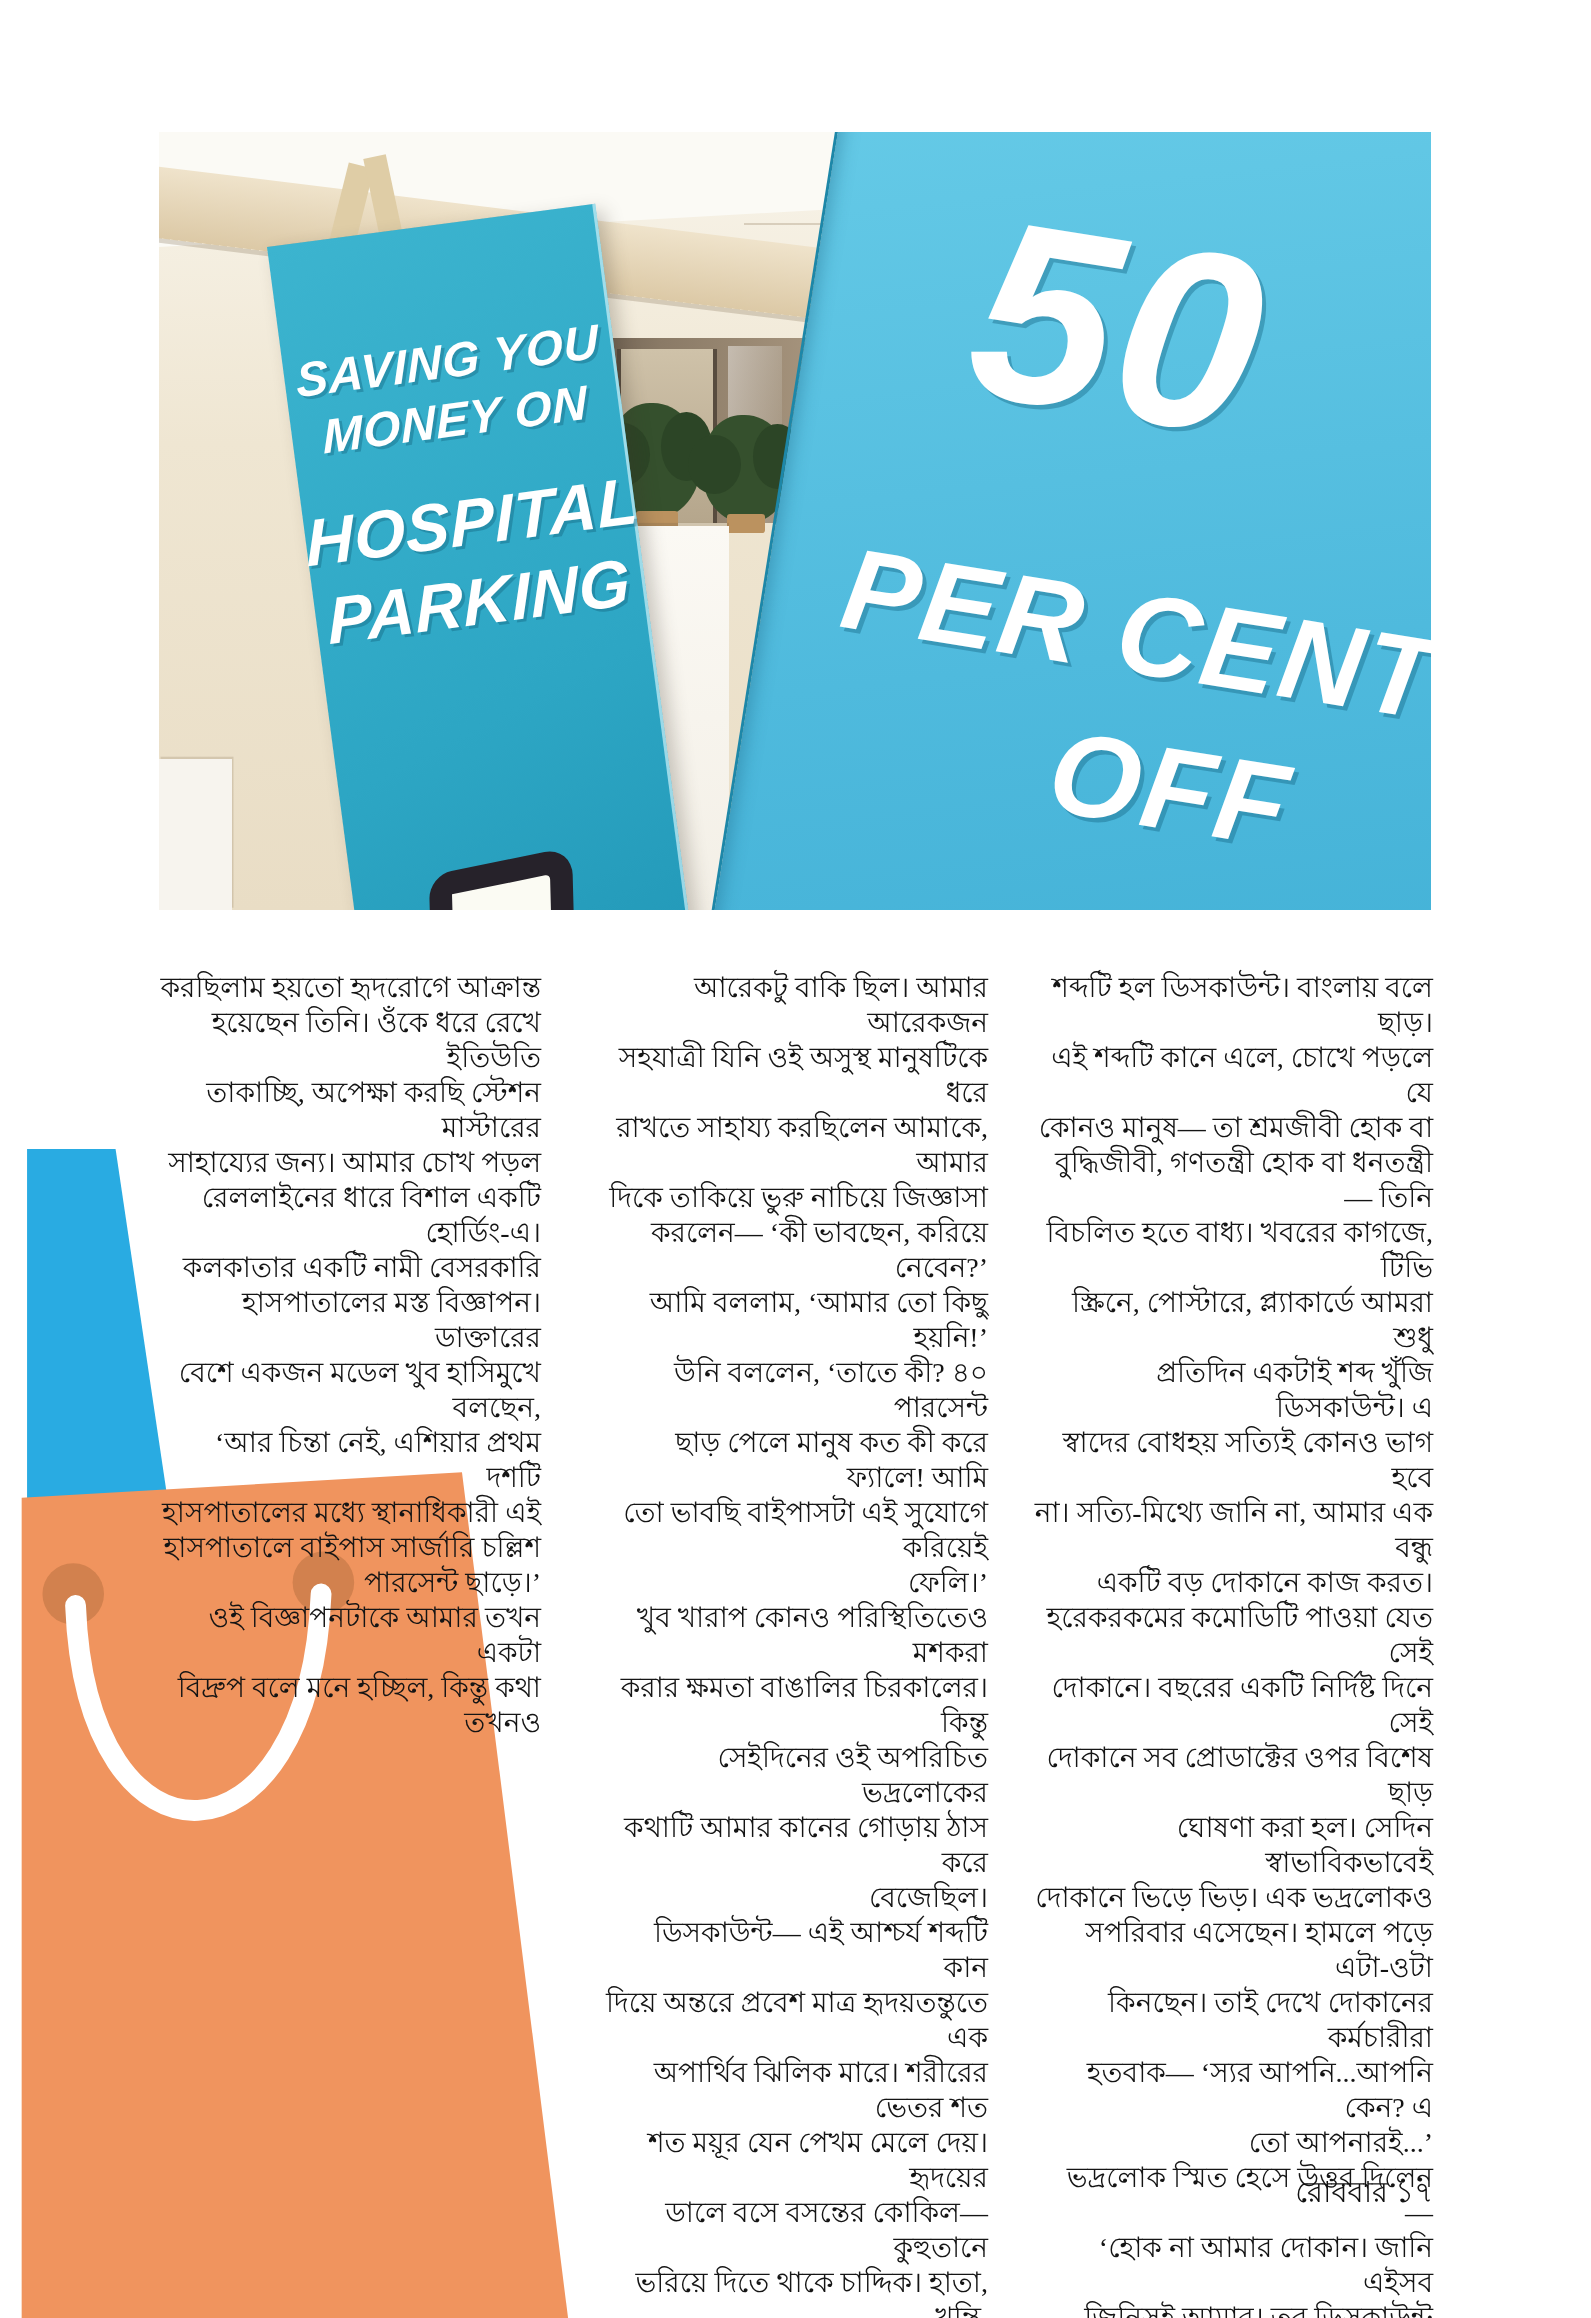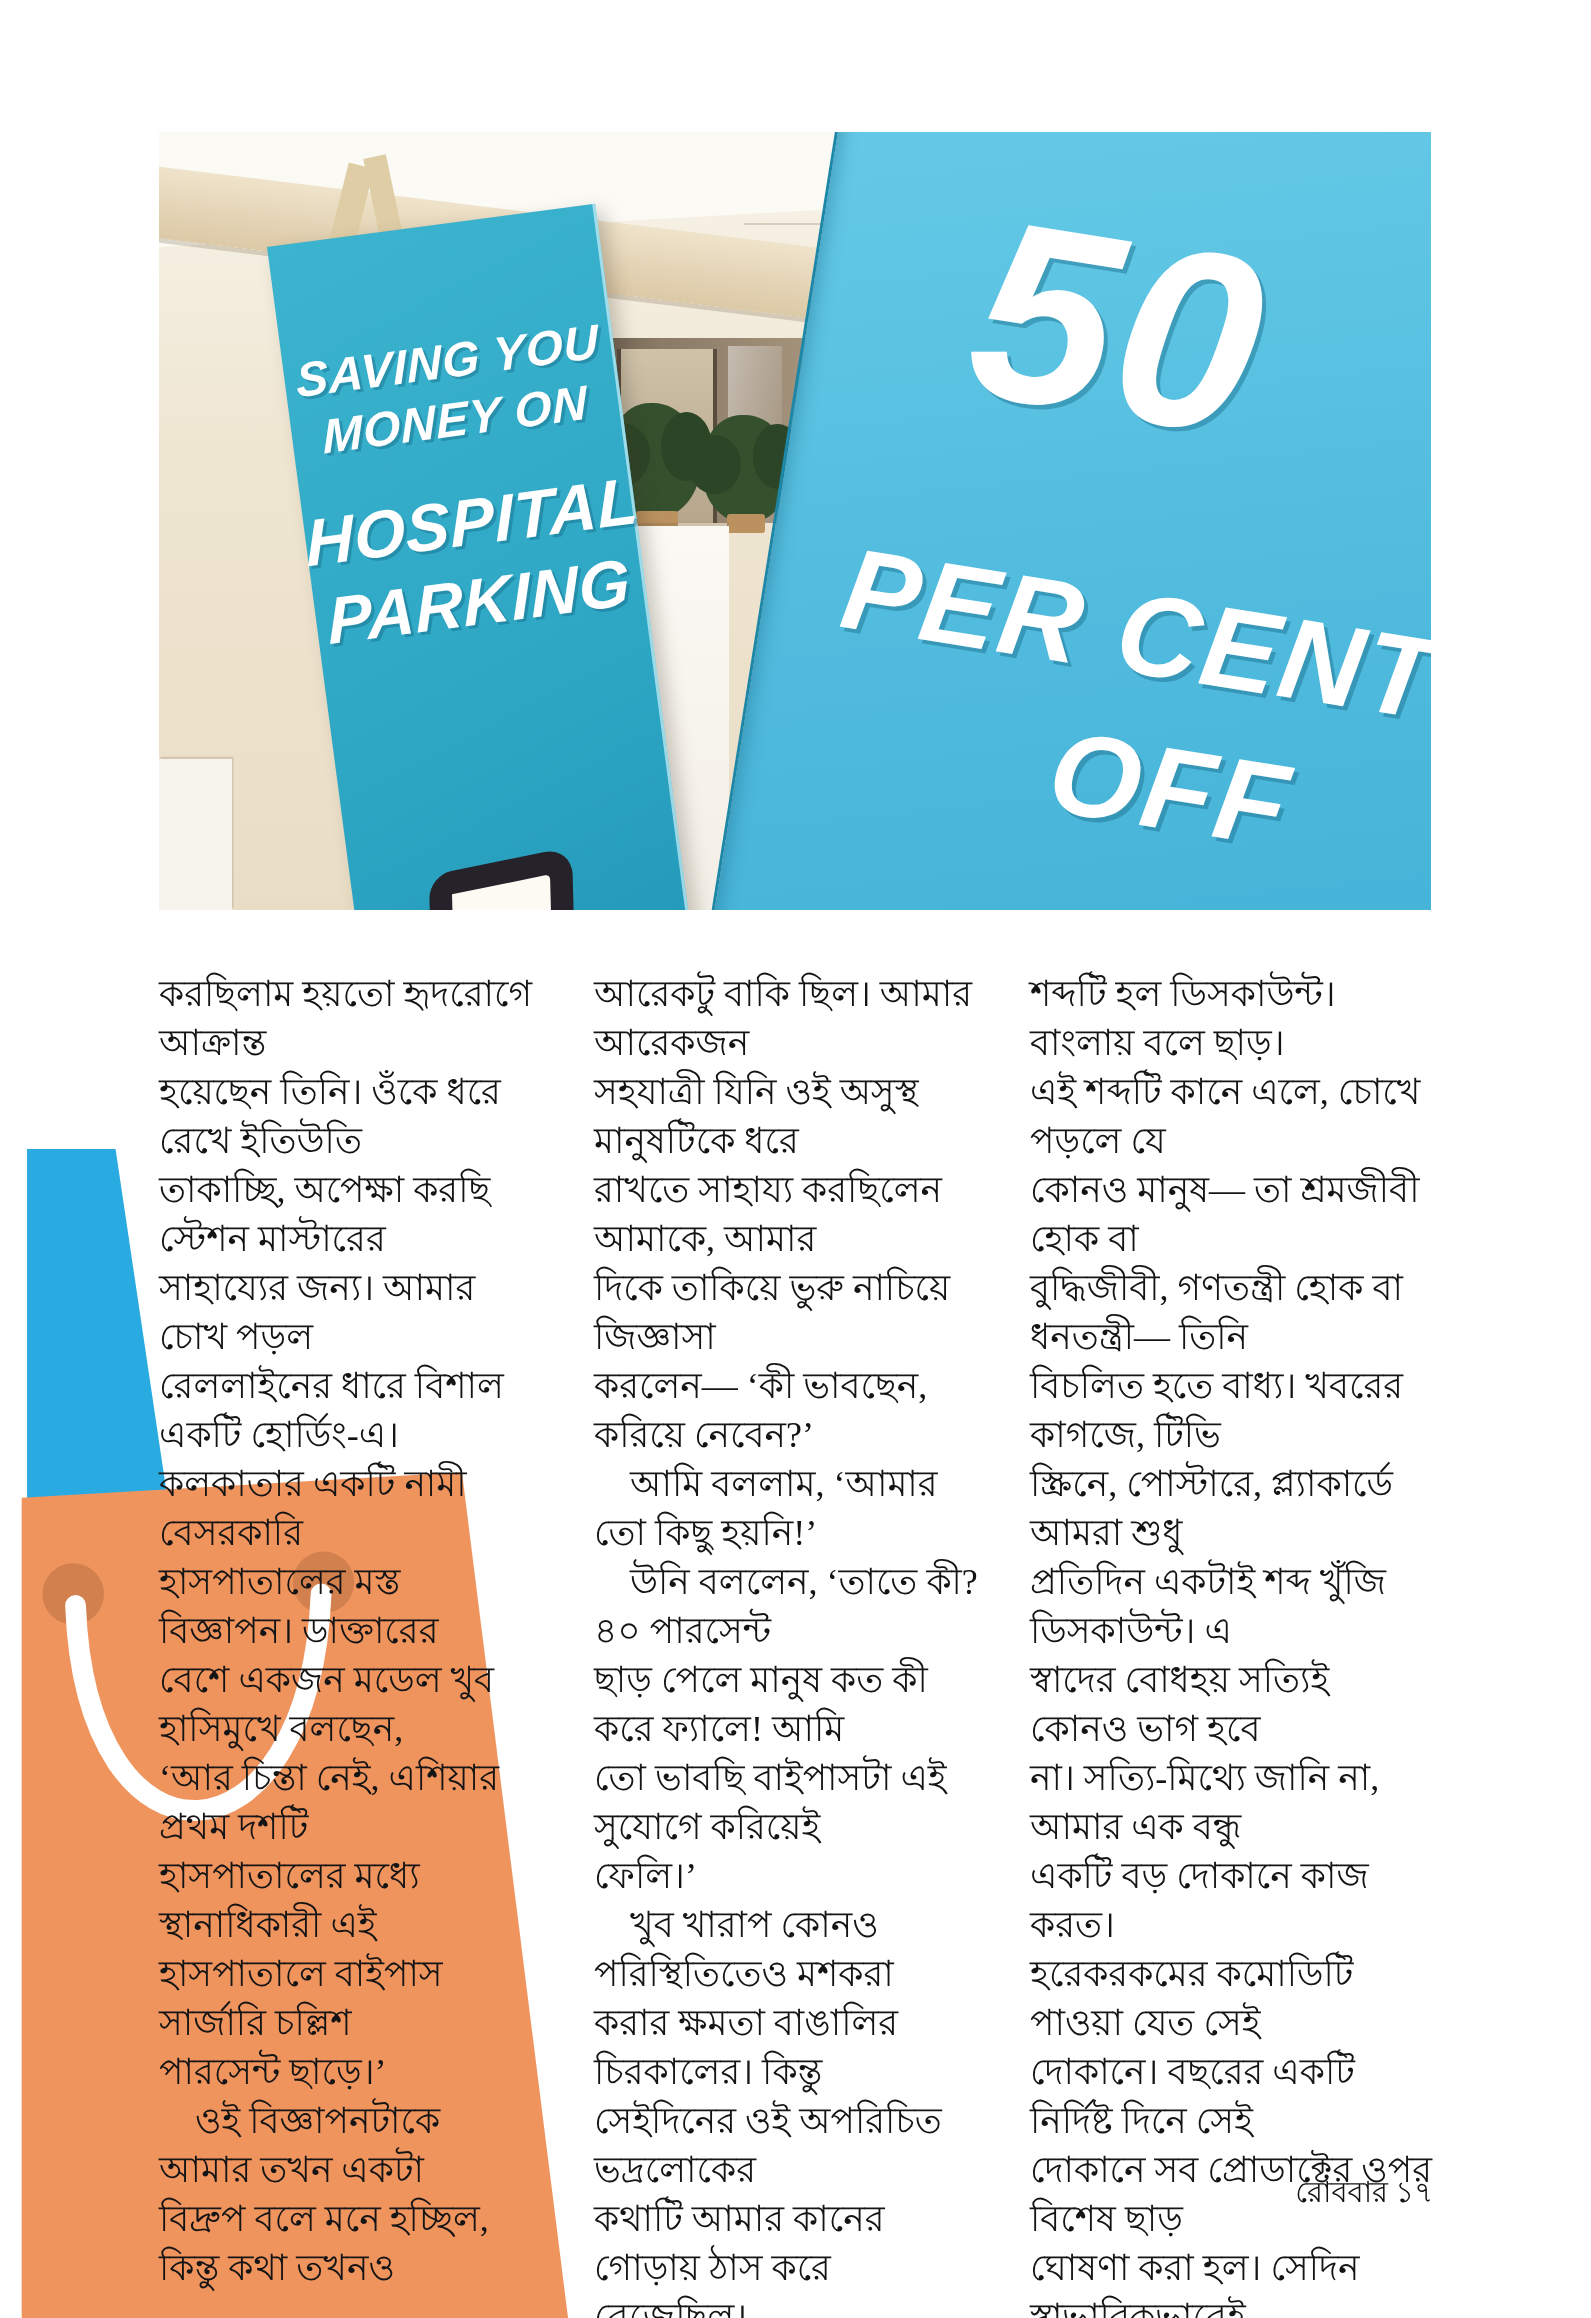--- a/index.html
+++ b/index.html
@@ -114,22 +114,22 @@
     font-family:"Liberation Sans",sans-serif; text-align:center;
     text-shadow:4.6px 3.8px 0 rgba(20,100,130,.4);
   }
   .sr-fifty{margin-left:108px; width:400px; font-size:254px; line-height:1; letter-spacing:3.1px;}
   .sr-percent{margin-top:115px; margin-left:23px; width:708px; font-size:115px; line-height:1; letter-spacing:2.3px;}
   .sr-off{margin-top:32px; margin-left:115px; width:631px; font-size:117px; line-height:1; letter-spacing:2.3px;}
 
   
   .col{
     position:absolute; top:970px;
-    font-size:36px; line-height:49px; color:#141414;
-    white-space:pre-wrap; text-align:left; z-index:3;
+    font-size:28px; line-height:35px; color:#141414;
+    white-space:pre-wrap; text-align:right; z-index:3;
   }
   .col-1{left:159px; width:382px;}
   .col-2{left:594px; width:394px;}
   .col-3{left:1030px; width:403px;}
 
   .footer{
     position:absolute; left:1030px; top:2169px; width:403px;
     text-align:right; font-size:29px; color:#111; z-index:3;
   }
 

